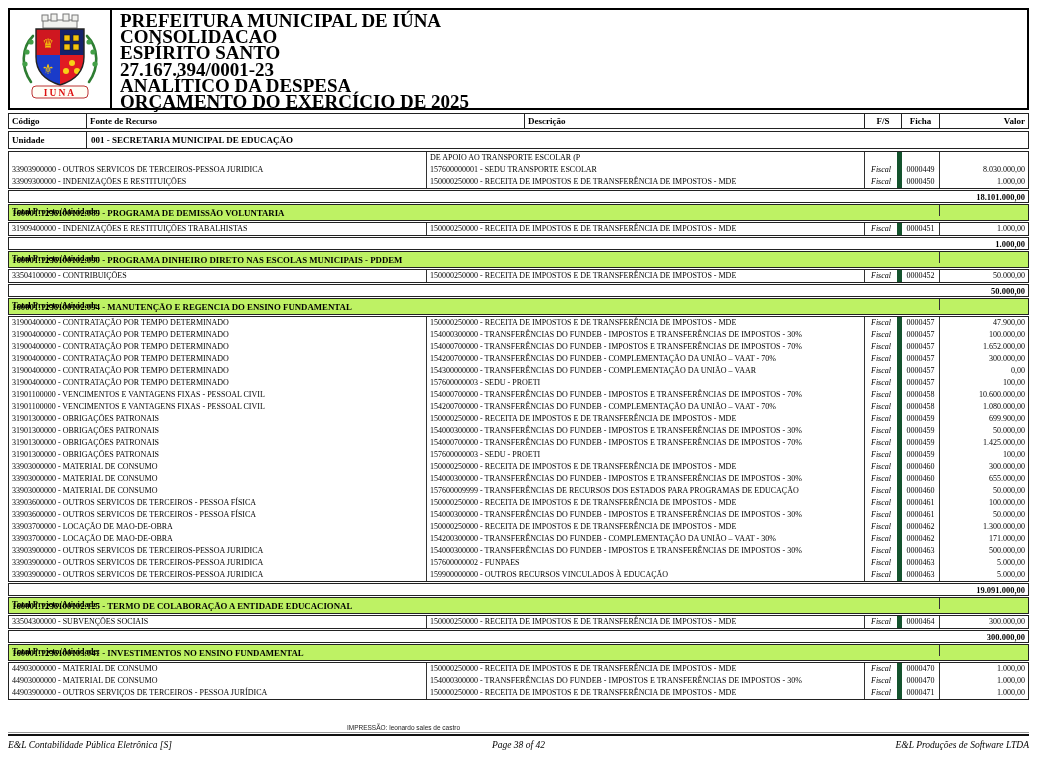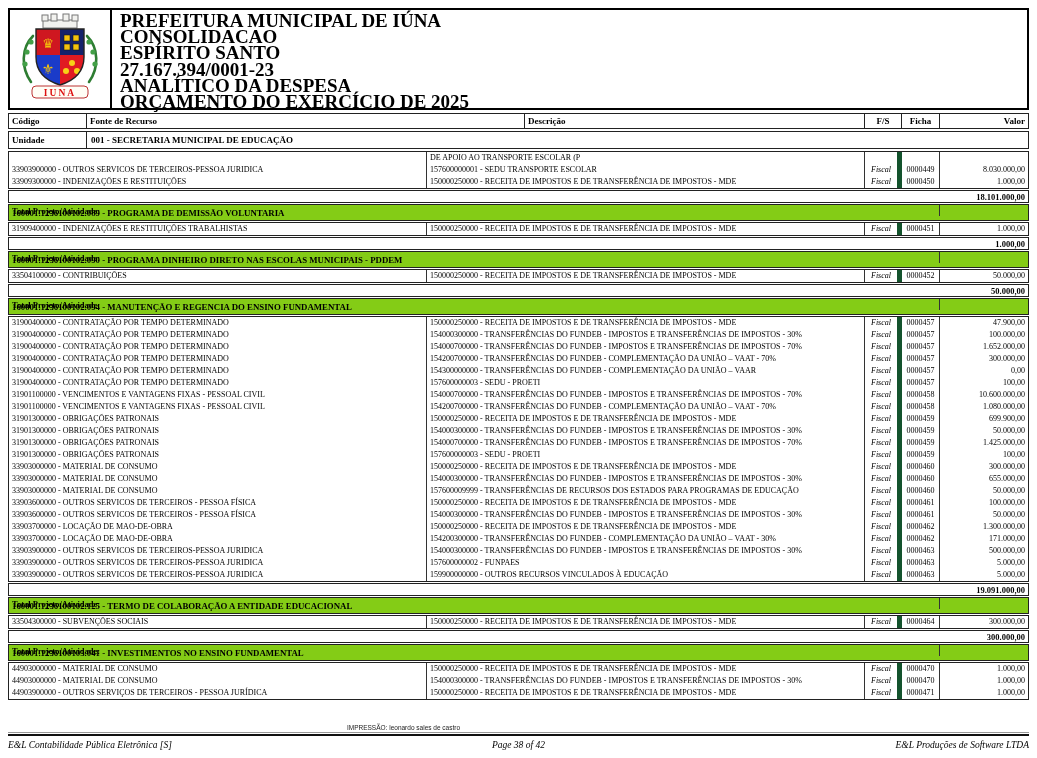--- a/index.html
+++ b/index.html
@@ -38,21 +38,21 @@
   .c-desc{width:418px;border-right:1px solid #333;padding-left:3px;}
   .c-fonte{width:438px;border-right:1px solid #333;padding-left:3px;}
   .c-fs{width:37px;border-right:5px solid #14532d;text-align:center;font-style:italic;}
   .c-ficha{width:38px;border-right:1px solid #333;text-align:center;}
   .c-valor{flex:1;text-align:right;padding-right:3px;}
   .trow{border:1.5px solid #222;box-sizing:border-box;margin-bottom:1px;display:flex;height:13px;
         font-size:8.5px;font-weight:bold;align-items:center;background:#fff;}
   .tlabel{width:931px;border-right:1px solid #333;height:100%;display:flex;align-items:center;padding-left:3px;box-sizing:border-box;margin-top:28px;}
   .tvalue{flex:1;text-align:right;padding-right:3px;}
   .sec-hdr{border:1.5px solid #222;box-sizing:border-box;margin-bottom:1px;height:17px;line-height:14px;
-           font-size:8.8px;font-weight:bold;padding:1px 0 0 3px;background:#84cc16;white-space:nowrap;overflow:hidden;}
+           font-size:8.8px;font-weight:bold;padding:1px 0 0 3px;background:#bef264;white-space:nowrap;overflow:hidden;}
 
   
   .impressao{position:absolute;left:0;right:230px;top:724px;text-align:center;
              font-family:"Liberation Sans",sans-serif;font-size:6.5px;color:#222;}
   .footer-rule{position:absolute;left:8px;right:8px;top:732px;height:1px;
                border-top:1px solid #999;border-bottom:2px solid #111;}
   .footer{position:absolute;left:8px;right:8px;top:740px;display:flex;
           font-style:italic;font-size:9.5px;}
   .footer .fl{flex:1;text-align:left;}
   .footer .fc{flex:1;text-align:center;}

